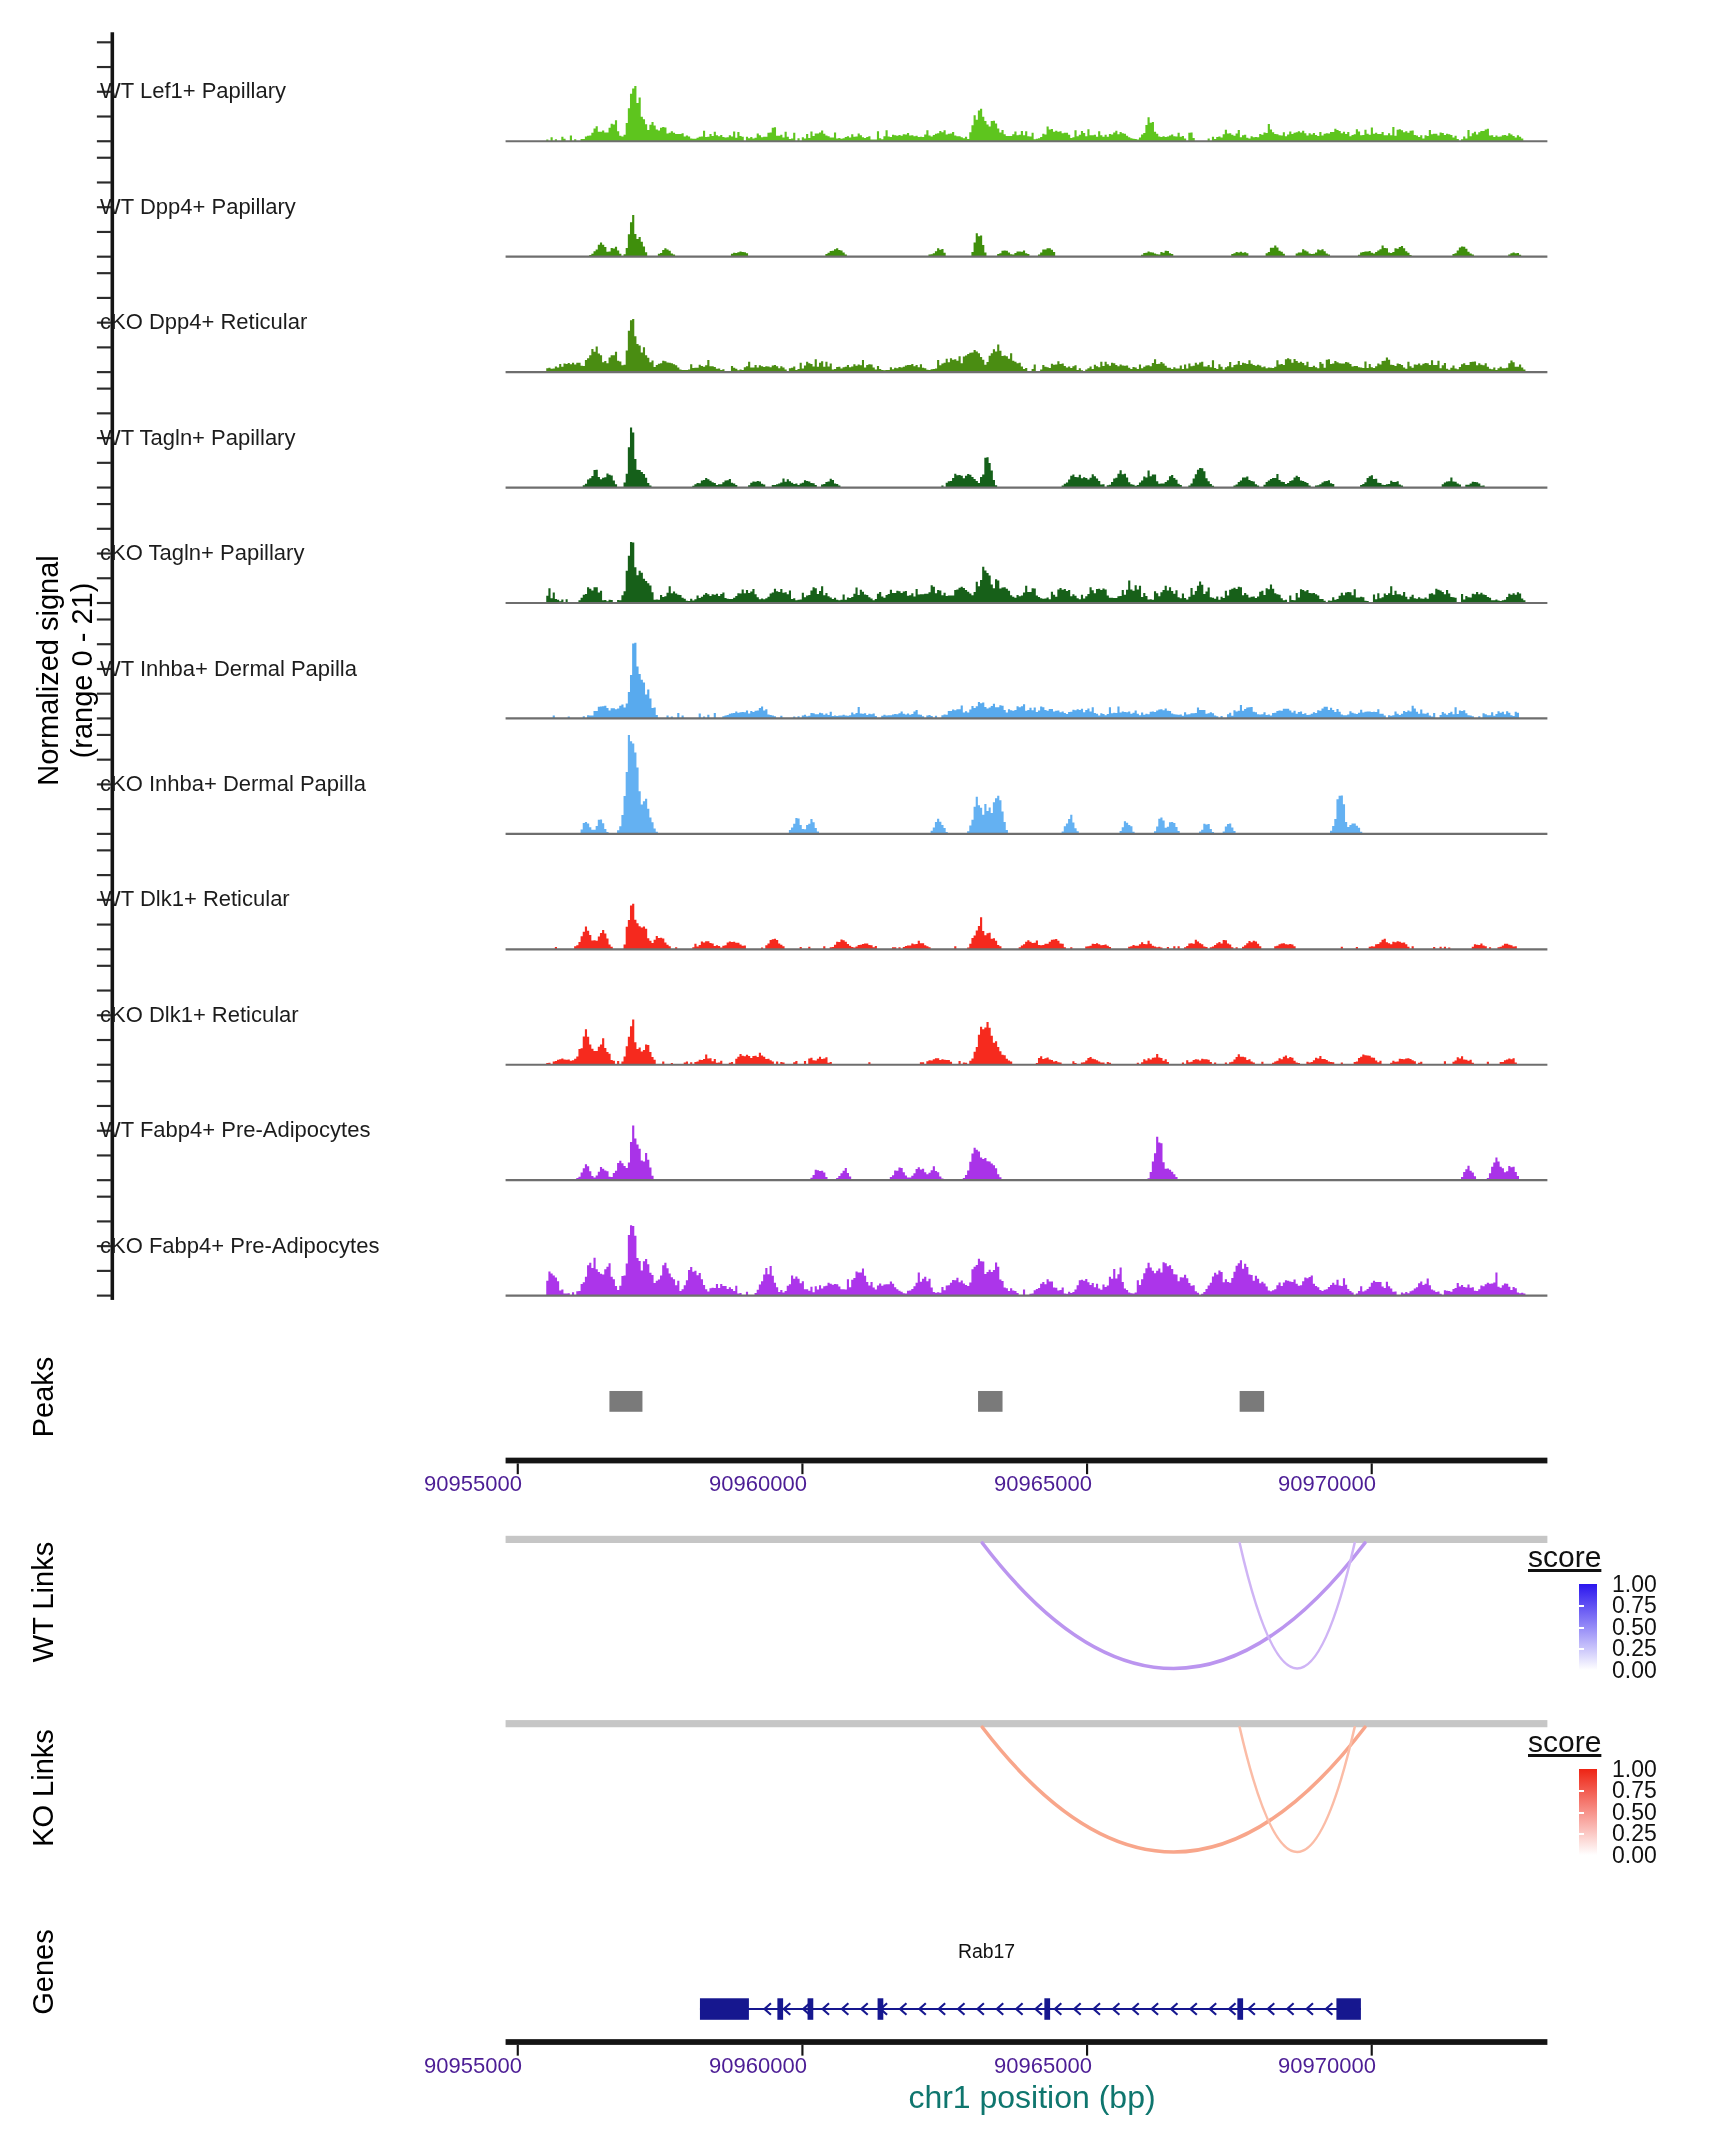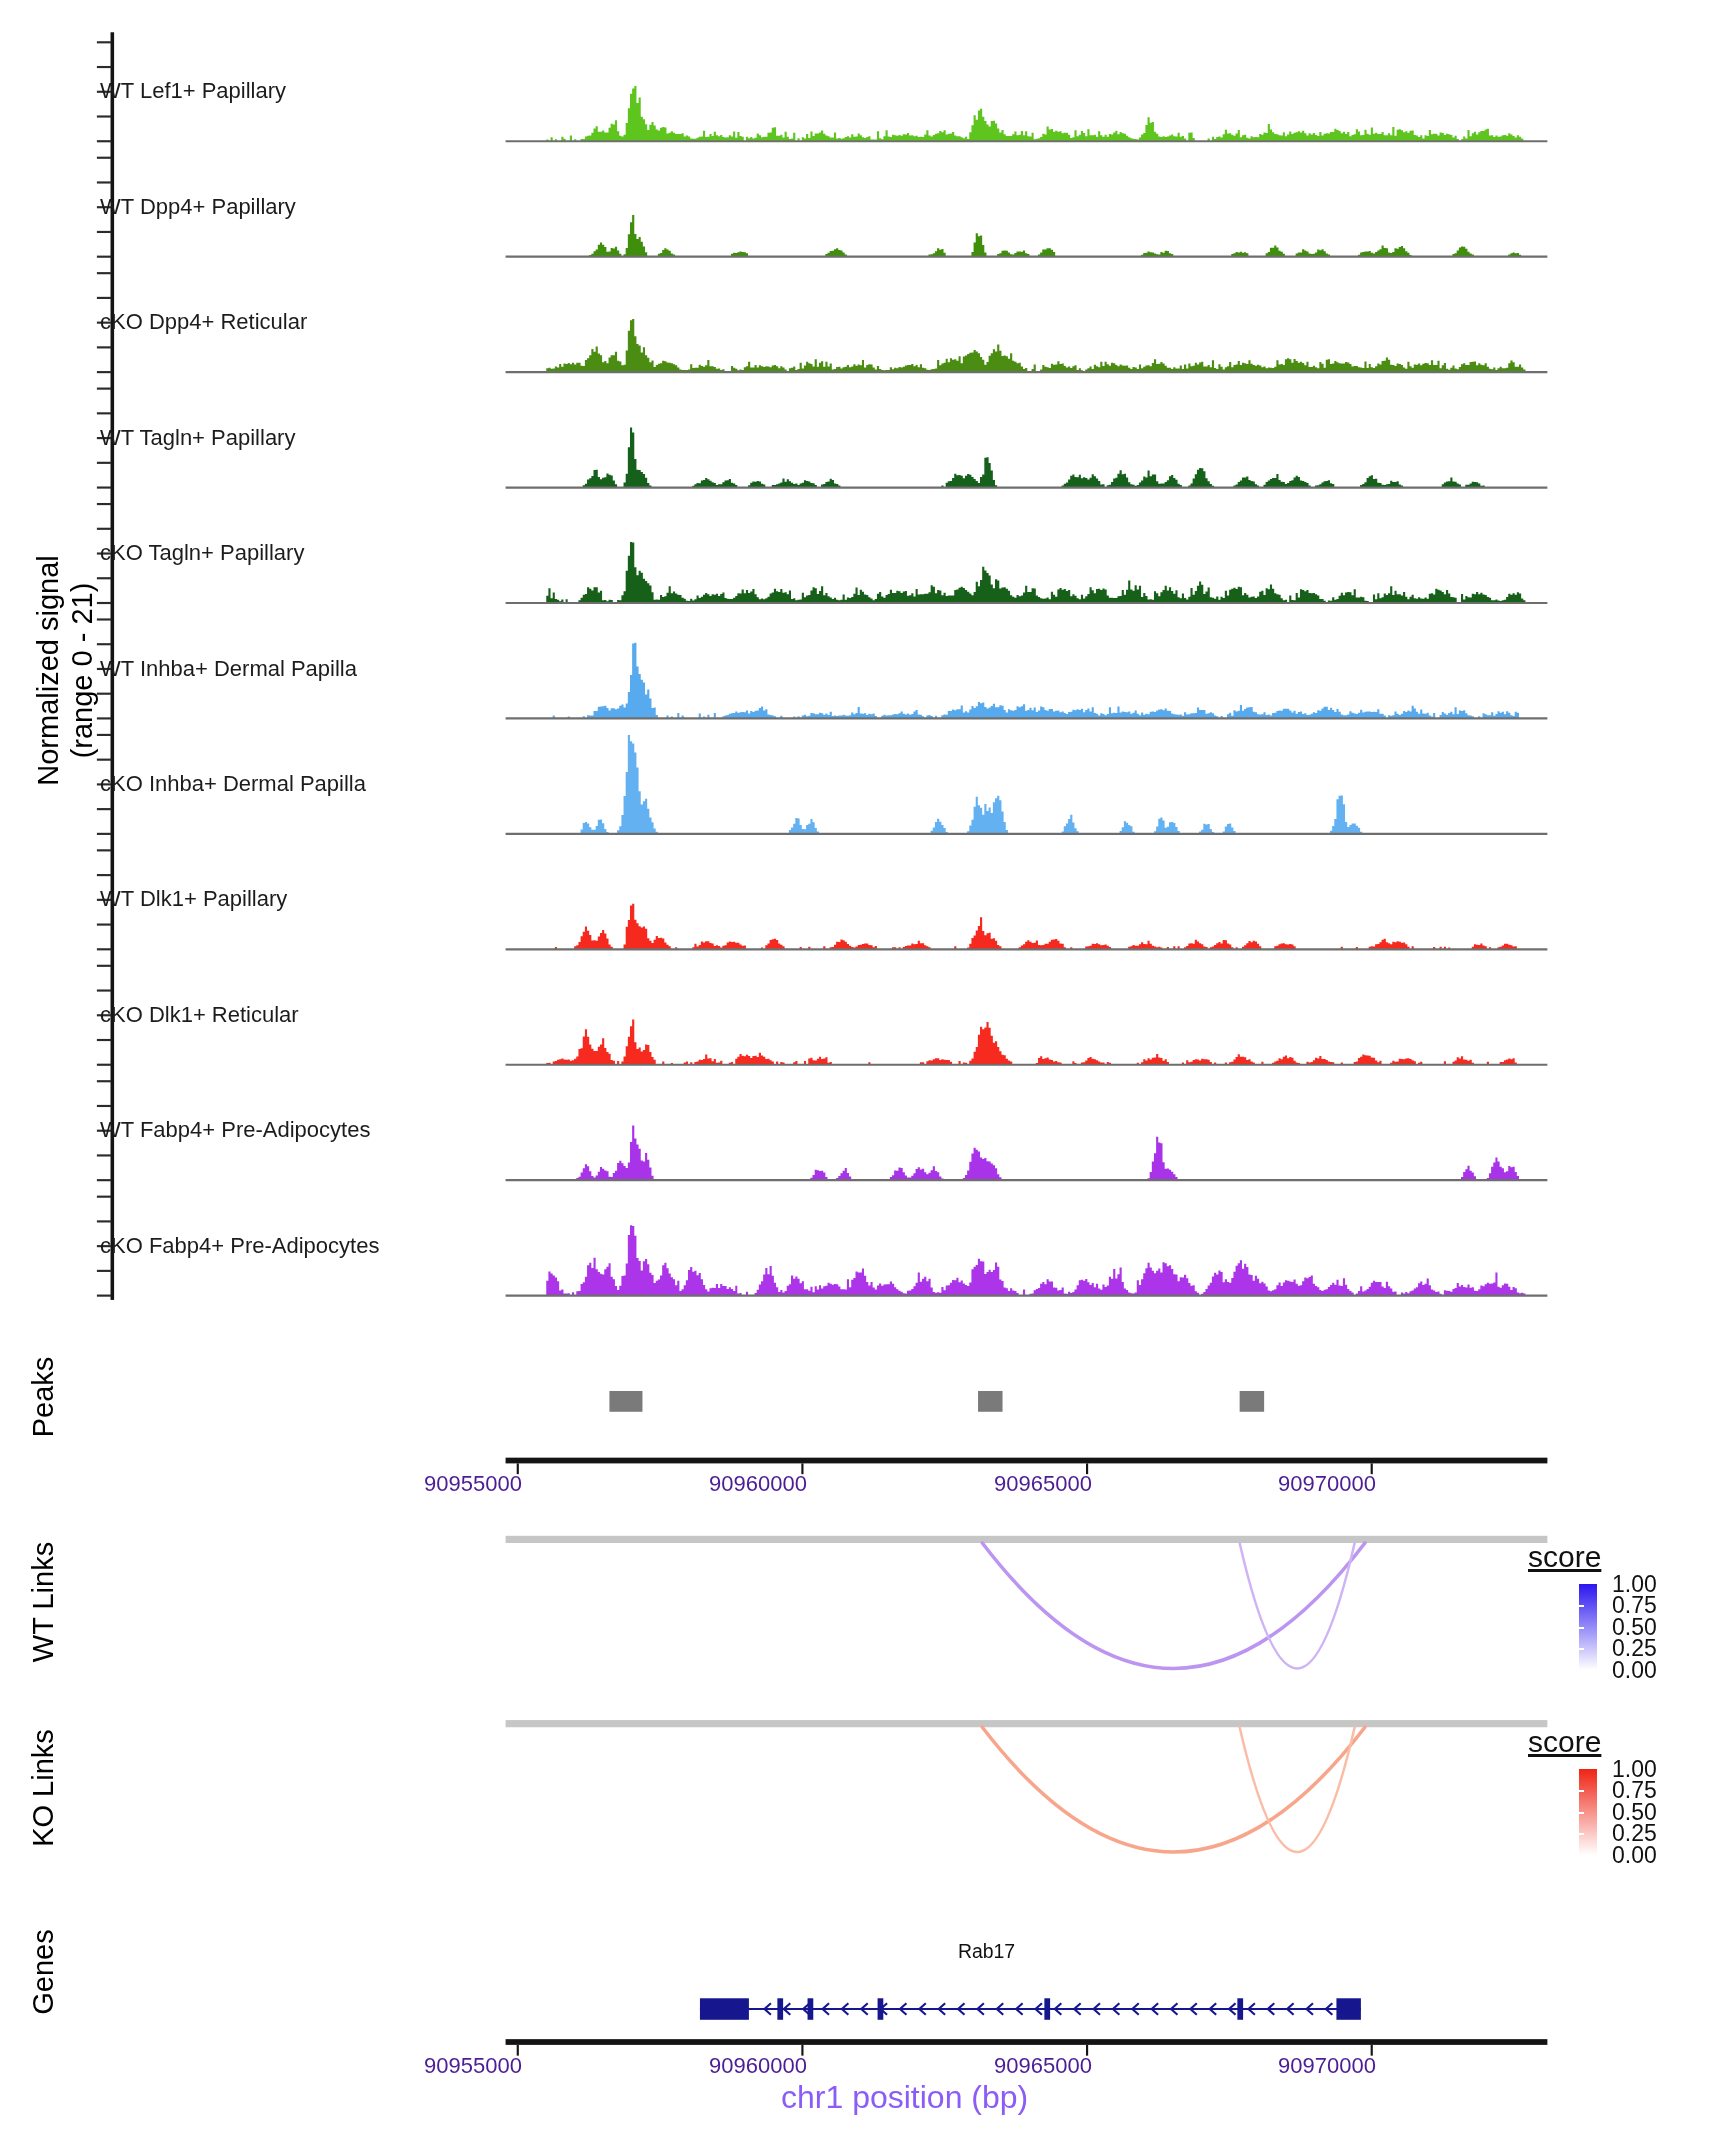--- a/index.html
+++ b/index.html
@@ -15,22 +15,22 @@
   .rotlab{position:absolute;width:258px;height:32px;line-height:32px;text-align:center;
           font-size:29px;color:#000;transform:rotate(-90deg);transform-origin:center;white-space:nowrap;}
   .ylab{position:absolute;left:-222px;top:636px;width:574px;height:69px;
         font-size:29px;line-height:34px;text-align:center;color:#000;
         transform:rotate(-90deg);transform-origin:center;}
   .scoretitle{position:absolute;left:1528px;width:143px;font-size:30px;line-height:32px;color:#111;text-decoration:underline;}
   .legendbar{position:absolute;left:1579px;width:18px;height:86px;}
   .legtick{position:absolute;left:1612px;width:93px;font-size:23px;line-height:27px;color:#111;}
   .legdash{position:absolute;width:5px;height:2.2px;background:#ffffff;}
   .genename{position:absolute;left:958px;width:143px;text-align:left;font-size:19.4px;line-height:21.5px;color:#111;}
-  .xlabel{position:absolute;left:781px;top:2080px;width:502px;text-align:left;
-          font-size:32px;line-height:34px;color:#8b5cf6;}
+  .xlabel{position:absolute;left:781px;top:2080px;width:502px;text-align:center;
+          font-size:32px;line-height:34px;color:#0f766e;}
 </style>
 </head>
 <body>
 
 <svg id="figure-svg" width="1721" height="2151" viewBox="0 0 2400 3000">
     <g>
       <rect x="154" y="45" width="5" height="1768" fill="#141414"></rect>
       <rect x="135" y="195.5" width="20" height="3" fill="#2b2b2b"></rect>
       <rect x="135" y="161" width="20" height="3" fill="#2b2b2b"></rect>
       <rect x="135" y="126.5" width="20" height="3" fill="#2b2b2b"></rect>
@@ -208,21 +208,21 @@
   <div>(range 0 - 21)</div>
 </div>
 
 <div class="tlabel" style="top:77px">WT Lef1+ Papillary</div>
 <div class="tlabel" style="top:193px">WT Dpp4+ Papillary</div>
 <div class="tlabel" style="top:308px">cKO Dpp4+ Reticular</div>
 <div class="tlabel" style="top:424px">WT Tagln+ Papillary</div>
 <div class="tlabel" style="top:539px">cKO Tagln+ Papillary</div>
 <div class="tlabel" style="top:655px">WT Inhba+ Dermal Papilla</div>
 <div class="tlabel" style="top:770px">cKO Inhba+ Dermal Papilla</div>
-<div class="tlabel" style="top:885px">WT Dlk1+ Papillary</div>
+<div class="tlabel" style="top:885px">WT Dlk1+ Reticular</div>
 <div class="tlabel" style="top:1001px">cKO Dlk1+ Reticular</div>
 <div class="tlabel" style="top:1116px">WT Fabp4+ Pre-Adipocytes</div>
 <div class="tlabel" style="top:1232px">cKO Fabp4+ Pre-Adipocytes</div>
 
 <div class="rotlab" style="left:-86px;top:1381px">Peaks</div>
 <div class="rotlab" style="left:-86px;top:1586px">WT Links</div>
 <div class="rotlab" style="left:-86px;top:1772px">KO Links</div>
 <div class="rotlab" style="left:-86px;top:1956px">Genes</div>
 
 <div class="xt" style="left:424px;top:1471px">90955000</div>

